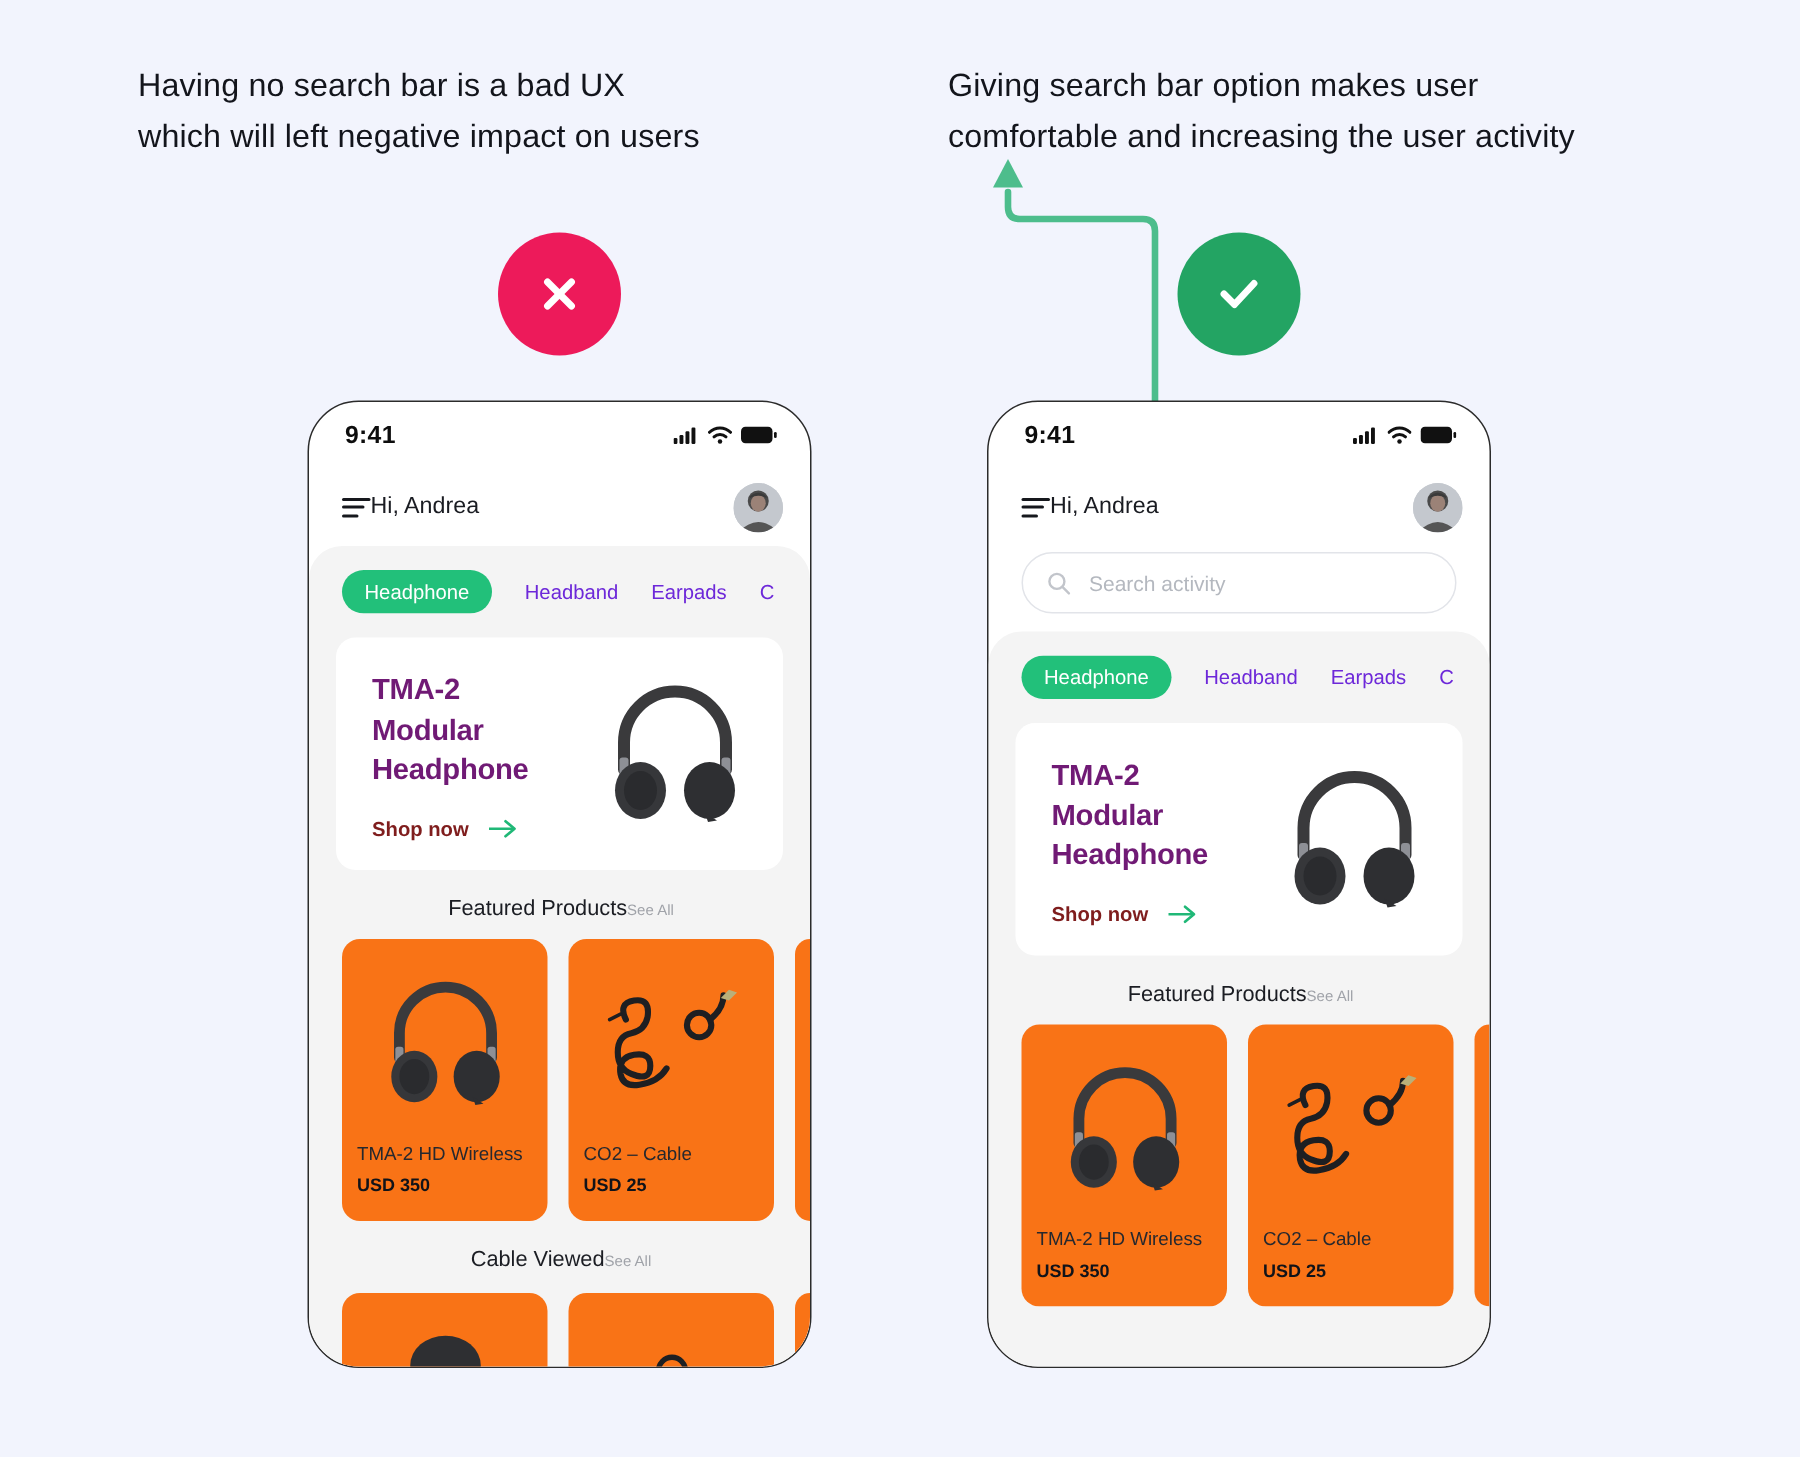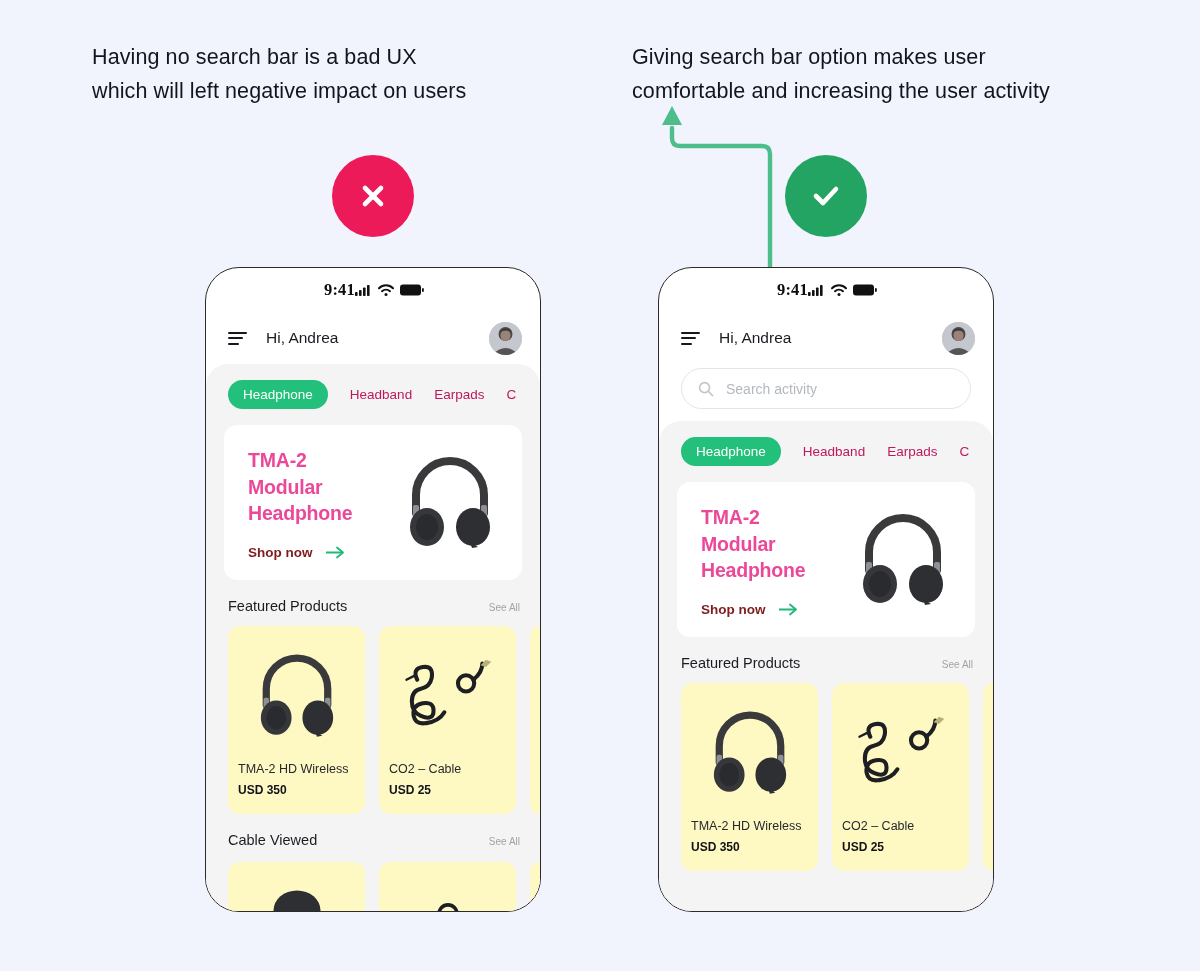--- a/index.html
+++ b/index.html
@@ -44,39 +44,38 @@
     border: 1.6px solid #2b2b2b;
     border-radius: 34px;
     overflow: hidden;
   }
   #phone-left  { left: 205px; top: 267px; width: 336px; height: 645px; }
   #phone-right { left: 658px; top: 267px; width: 336px; height: 645px; }
 
   
   .statusbar {
     height: 44px;
-    display: flex; align-items: center; justify-content: center;
+    display: flex; align-items: center; justify-content: space-between;
     padding: 0 22px 0 24px;
-    font-family: Liberation Serif, serif;
   }
   .clock { font-size: 16.5px; font-weight: bold; color: #0d0d0d; letter-spacing: .2px; }
   .sysicons { display: flex; align-items: center; gap: 6px; }
 
   
   .app-header {
     height: 52px;
     display: flex; align-items: center;
     padding: 0 18px 0 22px;
   }
   .menu-icon { display: flex; flex-direction: column; gap: 3.5px; width: 19px; }
   .menu-icon i { display: block; height: 2px; background: #16181d; border-radius: 1px; }
   .menu-icon i:nth-child(1) { width: 19px; }
   .menu-icon i:nth-child(2) { width: 15px; }
   .menu-icon i:nth-child(3) { width: 11px; }
-  .greeting { margin-left: 19px; font-size: 15.5px; color: #1a1c22; }
+  .greeting { font-size: 15.5px; color: #1a1c22; }
   .avatar {
     margin-left: auto;
     width: 33px; height: 33px; border-radius: 50%;
     overflow: hidden; background: #c8ccd2;
   }
 
   
   .searchbar-wrap { padding: 4px 22px 12px 22px; }
   .searchbar {
     height: 41px;
@@ -99,21 +98,21 @@
     height: 100%;
   }
 
   
   .chips {
     display: flex; align-items: center; gap: 0;
     padding: 0 0 0 22px;
     white-space: nowrap; overflow: hidden;
   }
   .chip {
-    font-size: 13.5px; color: #be185d;
+    font-size: 13.5px; color: #6d28d9;
     padding: 0 22px 0 0;
   }
   .chip.active {
     background: #22c07a;
     color: #fff;
     padding: 7px 15px;
     border-radius: 16px;
     margin-right: 22px;
     font-weight: 500;
   }
@@ -122,49 +121,49 @@
   .hero {
     margin: 16px 18px 0 18px;
     background: #fff;
     border-radius: 13px;
     height: 155px;
     position: relative;
     padding: 22px 0 0 24px;
   }
   .hero h2 {
     font-size: 19.5px; line-height: 26.5px;
-    font-weight: bold; color: #ec4899;
+    font-weight: bold; color: #701a75;
     letter-spacing: -.2px;
     white-space: pre-line;
   }
   .hero .shop {
     position: absolute; left: 24px; bottom: 20px;
     display: flex; align-items: center; gap: 13px;
   }
   .hero .shop span { font-size: 13.5px; font-weight: bold; color: #7f1d1d; }
   .hero .hp-art { position: absolute; right: 20px; top: 26px; }
 
   
   .sec-head {
-    display: flex; align-items: baseline; justify-content: space-between;
+    display: flex; align-items: baseline; justify-content: center;
     padding: 18px 20px 0 22px;
   }
   .sec-head .title { font-size: 14.5px; color: #1b1d23; }
   .sec-head .seeall { font-size: 10px; color: #a0a3a9; }
 
   
   .prow {
     display: flex; gap: 14px;
     padding: 12px 0 0 22px;
     overflow: hidden;
   }
   .pcard {
     flex: 0 0 auto;
     width: 137px; height: 188px;
-    background: #fef9c3; border-radius: 12px;
+    background: #f97316; border-radius: 12px;
     position: relative;
     padding: 10px;
   }
   .pcard .art {
     height: 120px;
     display: flex; align-items: center; justify-content: center;
   }
   .pcard .pname { font-size: 12.5px; color: #26282e; margin-top: 6px; }
   .pcard .pprice { font-size: 12px; font-weight: bold; color: #111319; margin-top: 7px; }
   .pcard.partial { width: 18px; }

